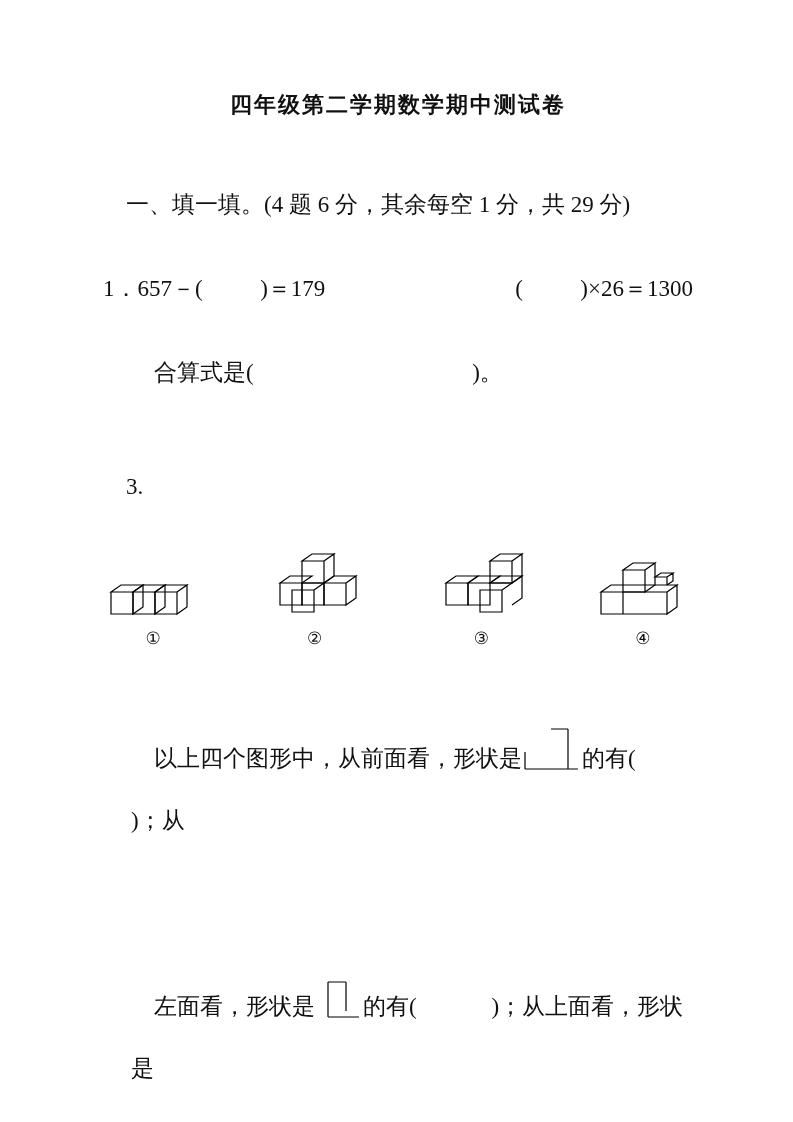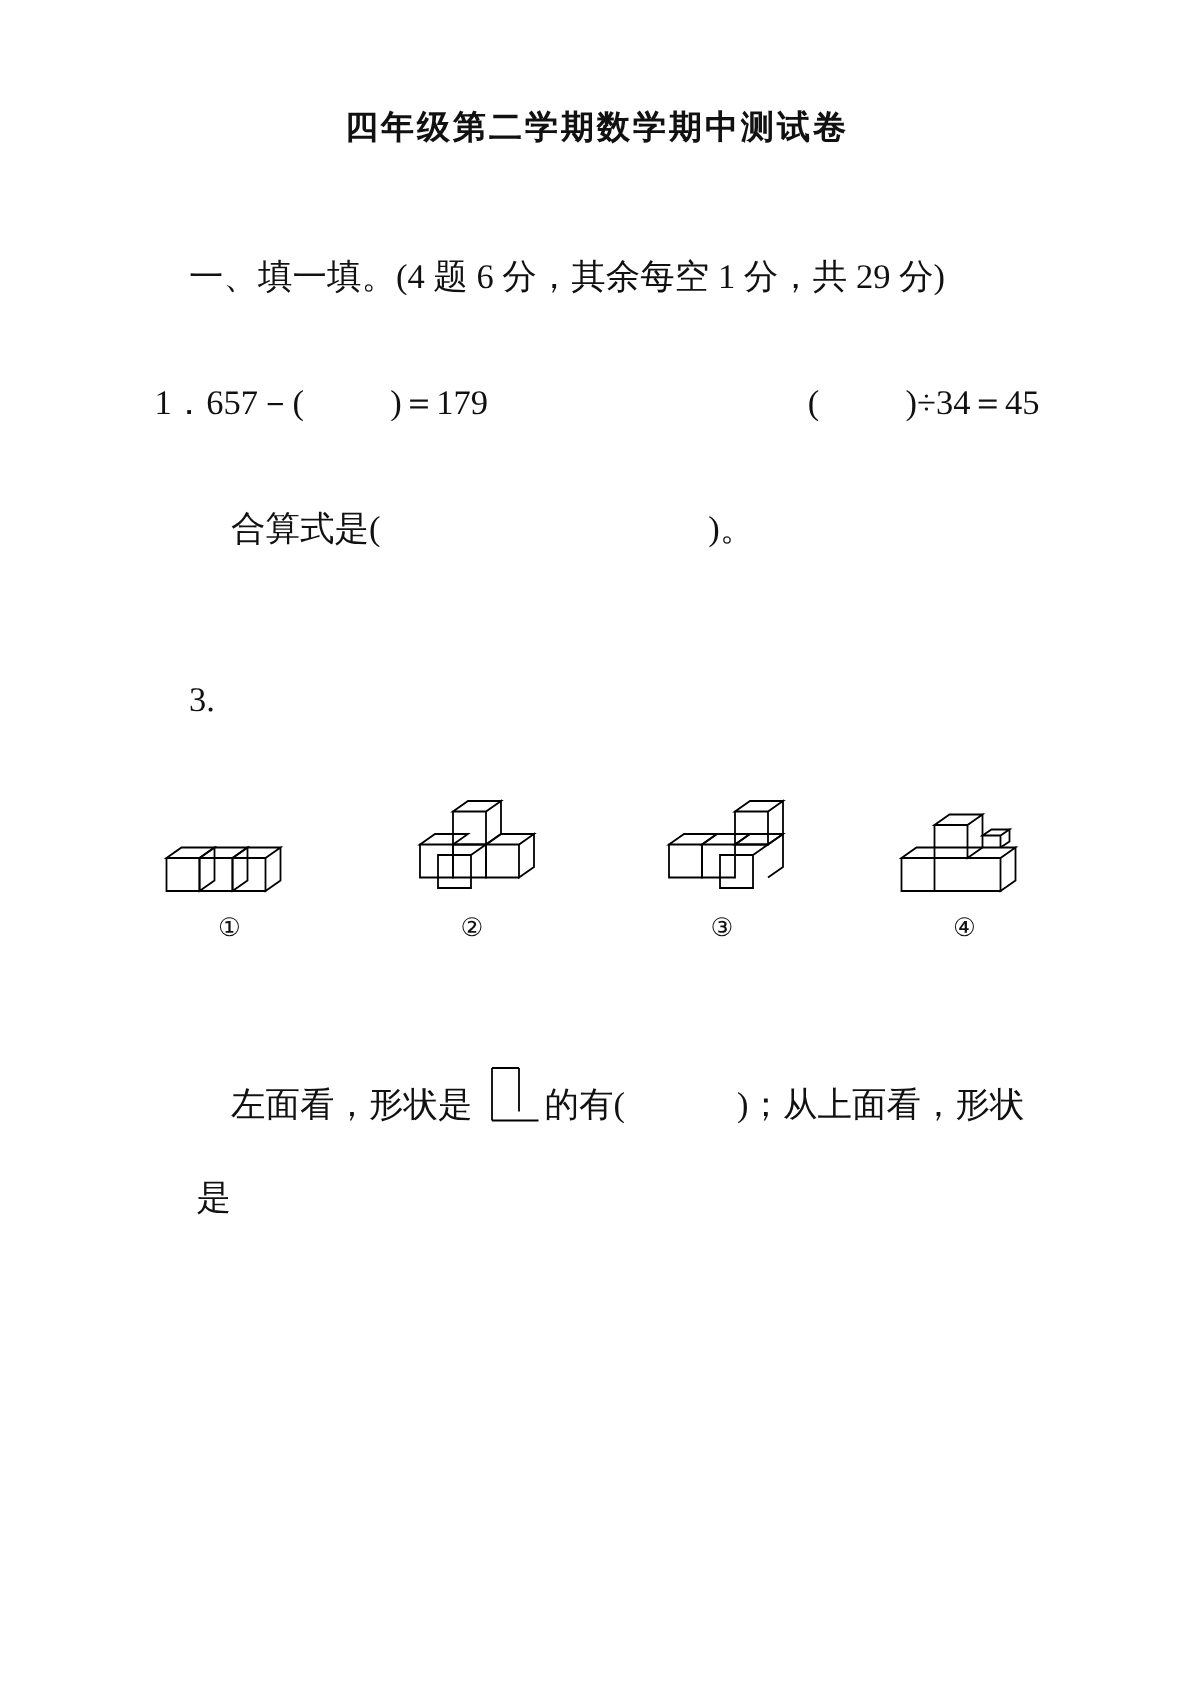--- a/index.html
+++ b/index.html
@@ -1,21 +1,21 @@
 <!DOCTYPE html>
 <html><head>
 <meta charset="utf-8">
 <style>
   html,body{margin:0;padding:0;}
   body{
     width:793px;height:1122px;background:#ffffff;color:#111;
     font-family:"Liberation Serif","DejaVu Serif",serif;
     overflow:hidden;
   }
-  .doc{box-sizing:border-box;width:793px;height:1122px;padding:72px 100px 0 103px;}
+  .doc{box-sizing:border-box;width:793px;height:1122px;padding:92px 100px 0 103px;}
   .title{
     text-align:center;font-weight:bold;font-size:22px;line-height:26px;
     letter-spacing:2px;margin-bottom:24px;white-space:pre-wrap;
   }
   .line{font-size:23px;line-height:42px;min-height:42px;white-space:pre-wrap;}
   .flexline{display:flex;justify-content:space-between;text-align:center;}
   .cont{padding-left:28px;}
   .t{white-space:pre-wrap;}
   .figrow{display:flex;justify-content:space-between;align-items:flex-end;margin:6px 0 14px 0;}
   .fig{display:flex;flex-direction:column;align-items:center;}
@@ -30,21 +30,21 @@
 <div class="doc">
 
   <div class="title">四年级第二学期数学期中测试卷</div>
 
   <div class="line">
     <span class="t">一、填一填。(4 题 6 分，其余每空 1 分，共 29 分)</span>
   </div>
 
   <div class="line flexline">
     <span class="t"><span>1．</span><span>657－(          )＝179</span></span>
-    <span class="t">(          )÷34＝45</span>
+    <span class="t">(          )×26＝1300</span>
   </div>
 
   <div class="line cont">
     <span class="t">合算式是(                                      )。</span>
   </div>
 
   <div class="line" style="line-height:34px;min-height:34px;">
     <span>3.</span>
   </div>
 
@@ -80,20 +80,25 @@
     <div class="fig">
       <svg class="cubes" width="100" height="72" viewBox="0 0 100 72">
         <path d="M8,40 h66 v22 h-66 z M30,40 v22 M8,40 l10,-7 h66 l-10,7 z M74,40 l10,-7 v22 l-10,7 z"></path>
         <path d="M30,18 h22 v22 h-22 z M30,18 l10,-7 h22 l-10,7 z M52,18 l10,-7 v22 l-10,7 z"></path>
         <path d="M62,25 h12 v8 M62,25 l6,-4 h12 l-6,4 z M74,25 l6,-4 v8 l-6,4"></path>
       </svg>
       <div class="figlabel">④</div>
     </div>
   </div>
 
+  <div class="line cont shapeline">
+    <span class="t">以上四个图形中，从前面看，形状是</span><svg class="vshape" width="56" height="46" viewBox="0 0 56 46">
+        <path d="M27,3 H44 M44,3 V43 M1,26 V43 M1,43 H54"></path>
+      </svg><span class="t">的有(             )；从</span>
+  </div>
 
   <div class="line cont shapeline">
     <span class="t">左面看，形状是</span><svg class="vshape" width="44" height="42" viewBox="0 0 44 42">
         <path d="M11,4 H29 M11,4 V39 M29,4 V33 M11,39 H42"></path>
       </svg><span class="t">的有(             )；从上面看，形状是</span>
   </div>
 
 </div>
 
 </body></html>

